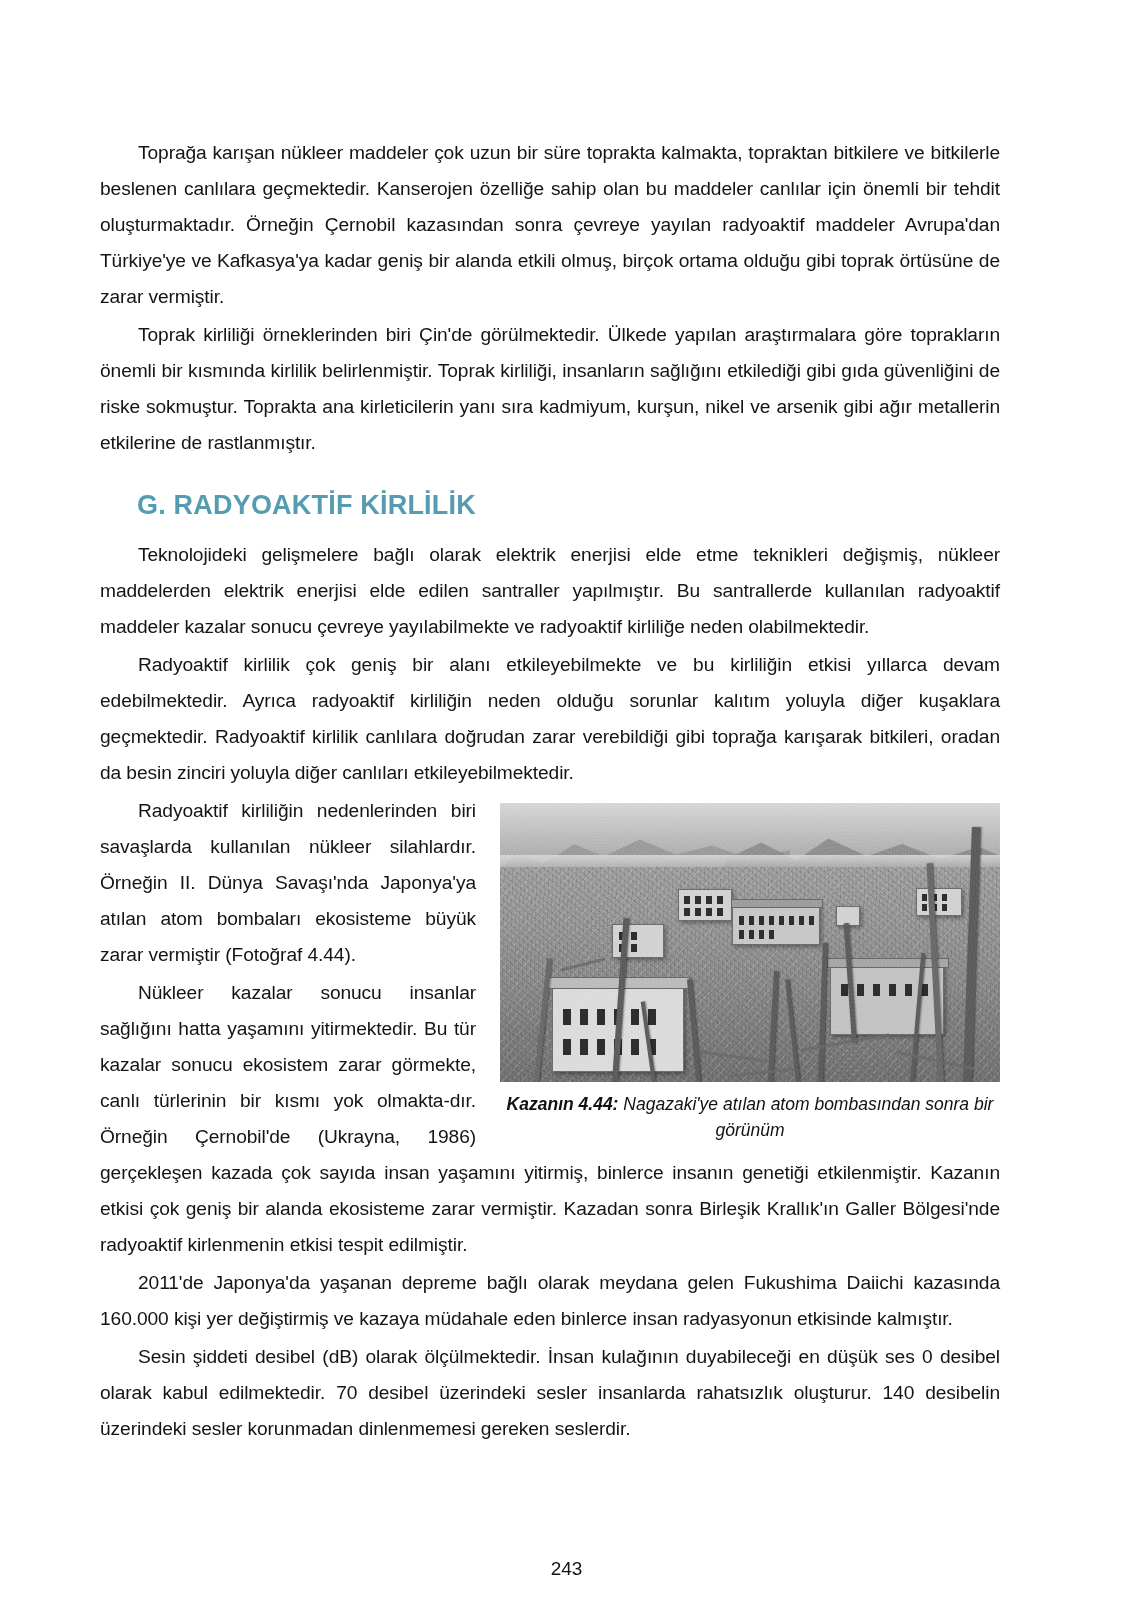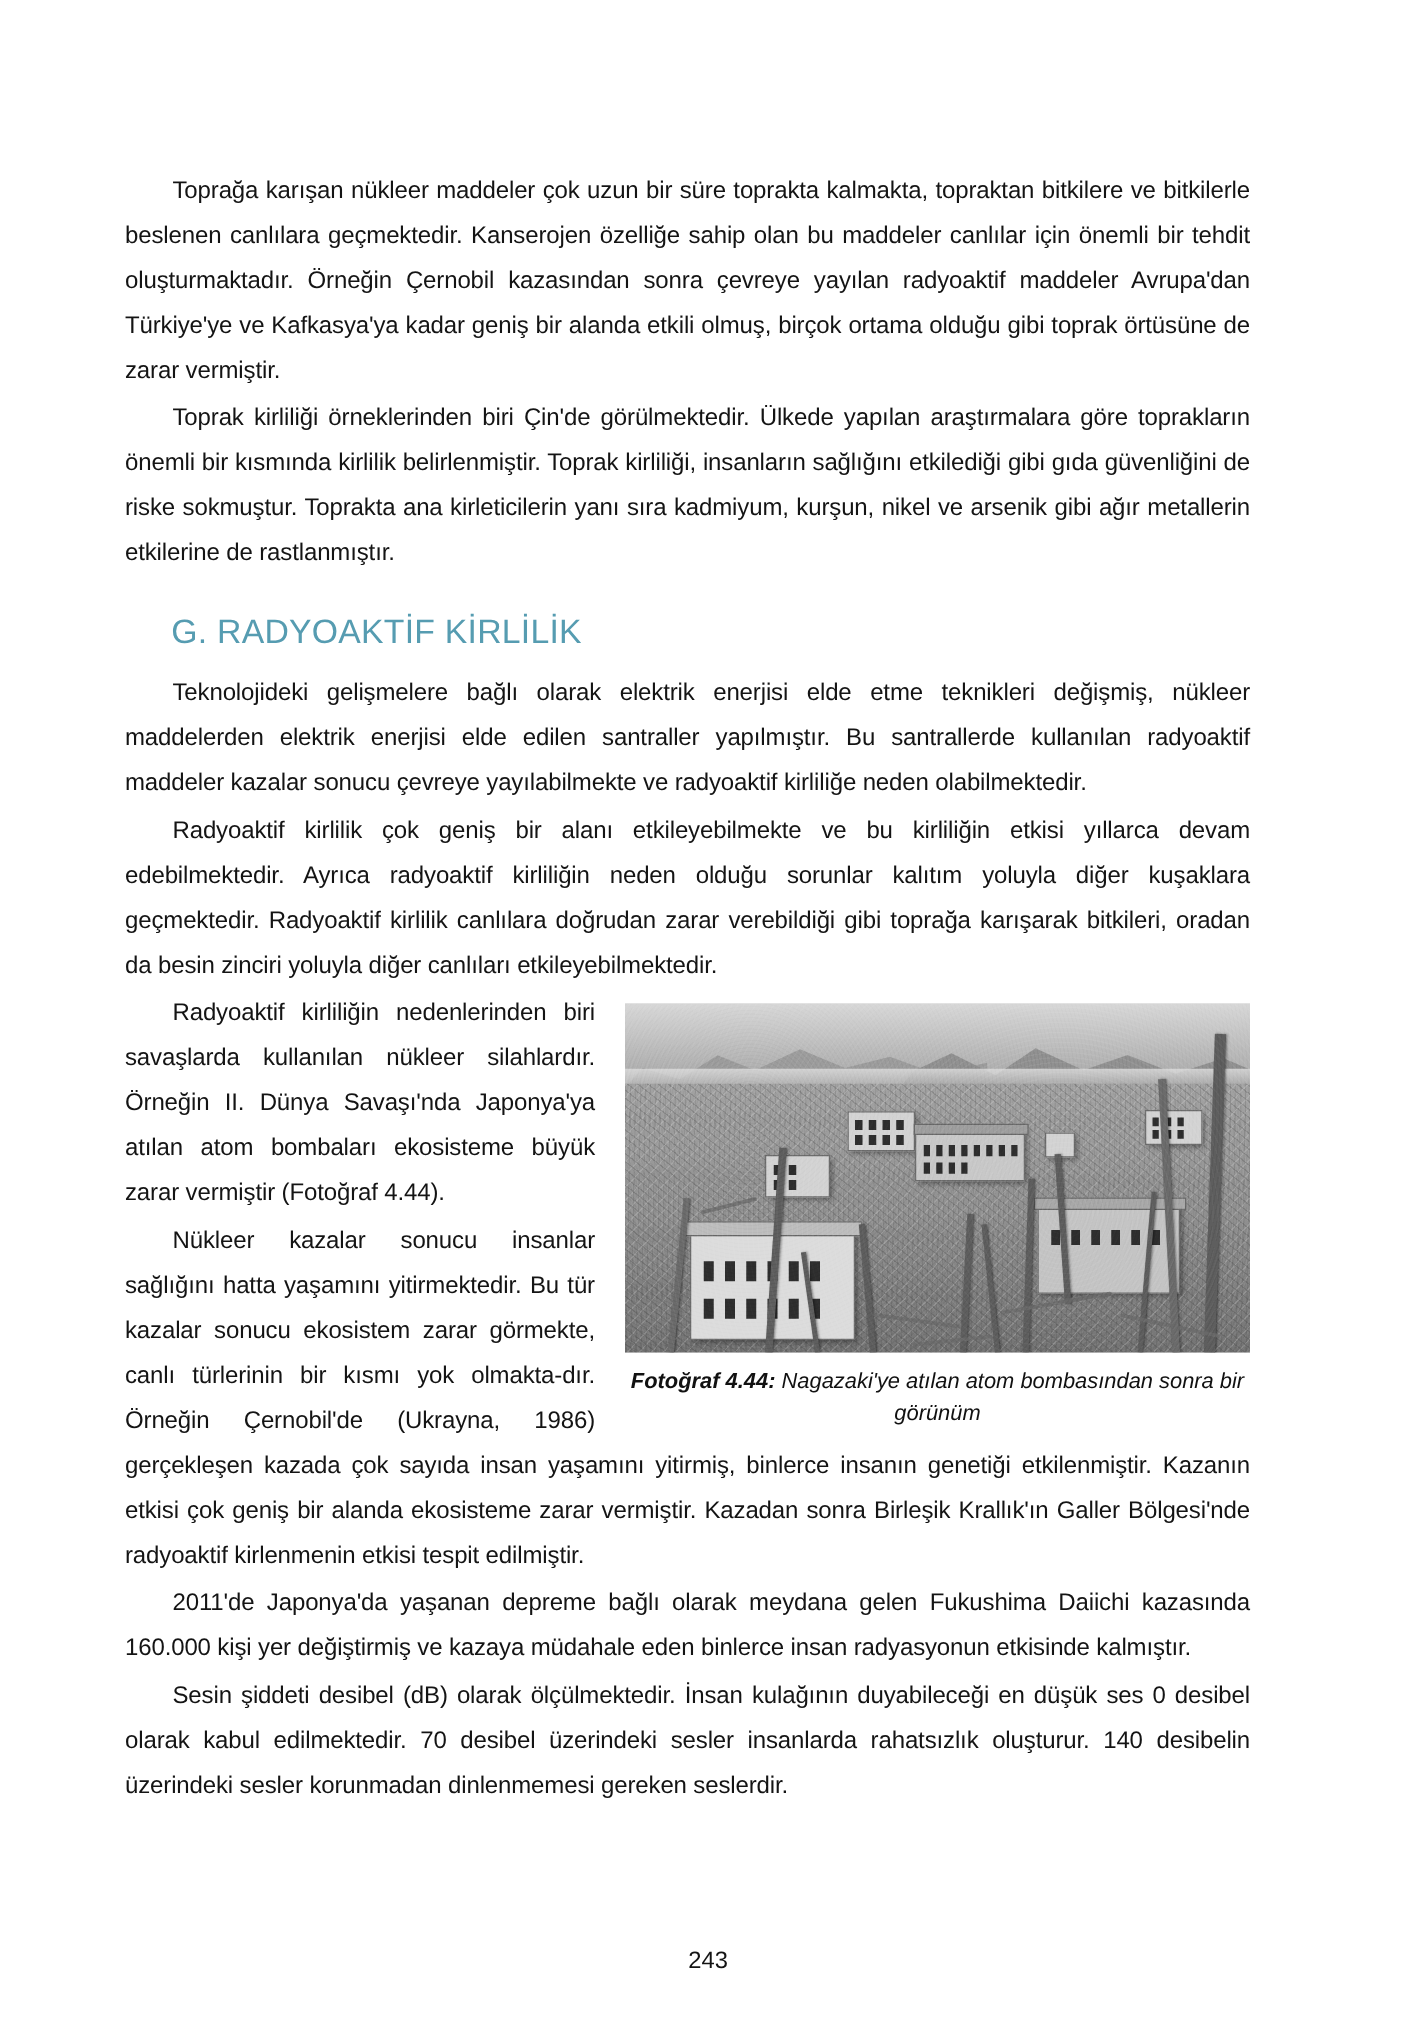--- a/index.html
+++ b/index.html
@@ -31,21 +31,21 @@
     text-justify: inter-word;
     margin: 0 0 2px 0;
     letter-spacing: -0.1px;
     color: #141414;
   }
   .body-text.indent {
     text-indent: 38px;
   }
   .section-heading {
     font-size: 27px;
-    font-weight: normal;
+    font-weight: bold;
     color: #569cb1;
     margin: 28px 0 16px 0;
     padding-left: 37px;
     letter-spacing: 0.2px;
     line-height: 1.2;
   }
   
   .figure {
     float: right;
     width: 500px;
@@ -267,21 +267,21 @@
         <div class="debris" style="left:198px;top:252px;width:70px;transform:rotate(8deg)"></div>
         <div class="debris" style="left:300px;top:238px;width:90px;transform:rotate(-10deg)"></div>
         <div class="debris" style="left:396px;top:256px;width:80px;transform:rotate(12deg)"></div>
         <div class="debris" style="left:230px;top:268px;width:64px;transform:rotate(-6deg)"></div>
         <div class="debris" style="left:60px;top:160px;width:46px;transform:rotate(-14deg)"></div>
 
         <div class="ph photo-grain"></div>
       </div>
 
       <figcaption class="figure-caption">
-        <b>Fotoğraf 4.44:</b><span> Nagazaki'ye atılan atom bombasından sonra bir görünüm</span>
+        <b>Kazanın 4.44:</b><span> Nagazaki'ye atılan atom bombasından sonra bir görünüm</span>
       </figcaption>
     </figure>
 
     <p class="body-text indent">Radyoaktif kirliliğin nedenlerinden biri savaşlarda kullanılan nükleer silahlardır. Örneğin II. Dünya Savaşı'nda Japonya'ya atılan atom bombaları ekosisteme büyük zarar vermiştir (Fotoğraf 4.44).</p>
 
     <p class="body-text indent">Nükleer kazalar sonucu insanlar sağlığını hatta yaşamını yitirmektedir. Bu tür kazalar sonucu ekosistem zarar görmekte, canlı türlerinin bir kısmı yok olmakta-dır. Örneğin Çernobil'de (Ukrayna, 1986) gerçekleşen kazada çok sayıda insan yaşamını yitirmiş, binlerce insanın genetiği etkilenmiştir. Kazanın etkisi çok geniş bir alanda ekosisteme zarar vermiştir. Kazadan sonra Birleşik Krallık'ın Galler Bölgesi'nde radyoaktif kirlenmenin etkisi tespit edilmiştir.</p>
 
   </div>
 
   <p class="body-text indent">2011'de Japonya'da yaşanan depreme bağlı olarak meydana gelen Fukushima Daiichi kazasında 160.000 kişi yer değiştirmiş ve kazaya müdahale eden binlerce insan radyasyonun etkisinde kalmıştır.</p>

